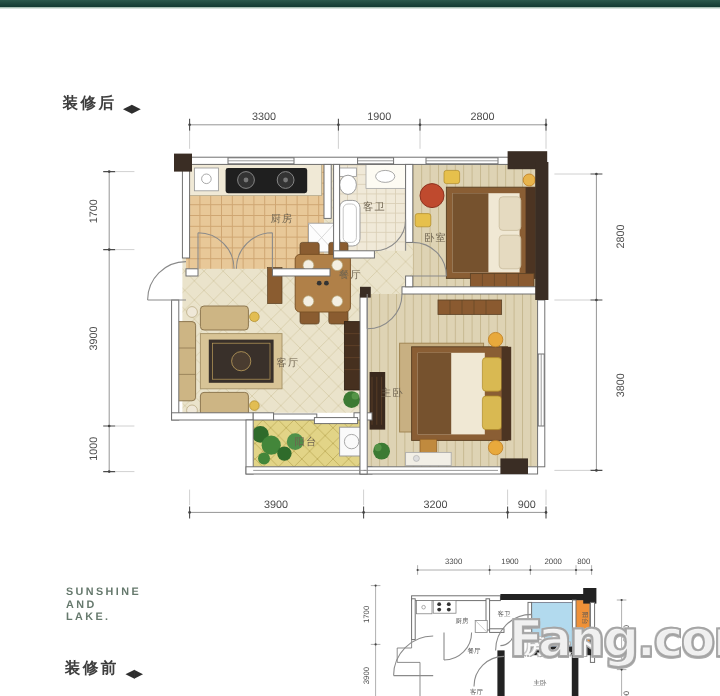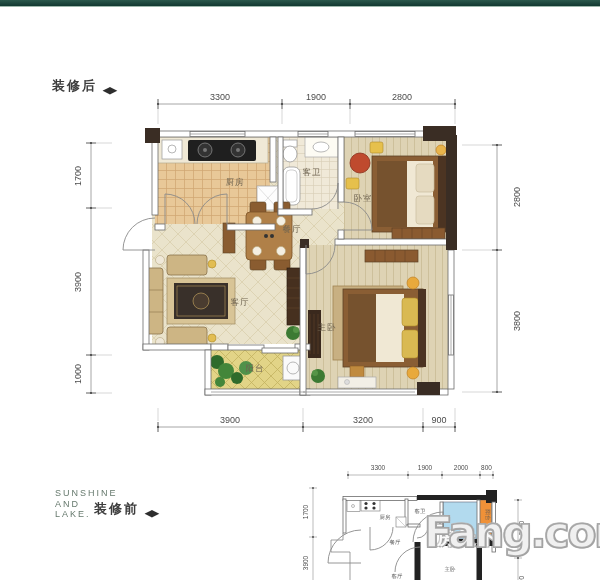--- a/index.html
+++ b/index.html
@@ -3,22 +3,22 @@
 <meta charset="utf-8">
 <style>
   html,body{margin:0;padding:0;background:#fff;}
   .stage{position:relative;width:600px;height:580px;background:#ffffff;overflow:hidden;
          font-family:"Liberation Sans",sans-serif;}
   .topbar{position:absolute;left:0;top:0;width:600px;height:6px;
           background:linear-gradient(180deg,#2b584c,#123831);border-bottom:1px solid #9fb8ac;}
   .sec{position:absolute;font-size:13px;color:#3d3d3d;font-weight:600;letter-spacing:2px;display:flex;align-items:flex-end;}
   .sec .tog{font-size:9px;margin-left:6px;letter-spacing:0;color:#2e2e2e;cursor:pointer;}
   .sec-after{left:52px;top:77px;}
-  .sec-before{left:54px;top:500px;margin-left:40px;}
-  .brand{position:absolute;left:55px;top:488px;font-size:9px;font-weight:normal;
+  .sec-before{left:54px;top:548px;}
+  .brand{position:absolute;left:55px;top:488px;font-size:9px;font-weight:bold;
          letter-spacing:2px;color:#66796d;line-height:10.5px;}
   .plan-after{position:absolute;left:50px;top:90px;}
   .plan-before{position:absolute;left:300px;top:455px;}
   .wm-cn{position:absolute;left:437px;top:526px;font-size:18px;font-weight:bold;letter-spacing:3px;
          color:rgba(255,255,255,0.93);
          text-shadow:1px 1px 0 #a9a9a9,-1px -1px 0 #c9c9c9,1px -1px 0 #b5b5b5,-1px 1px 0 #b5b5b5;}
   .wm-en{position:absolute;left:424px;top:508px;font-size:42px;font-weight:bold;letter-spacing:-2px;
          color:rgba(255,255,255,0.82);-webkit-text-stroke:1.6px rgba(158,158,158,0.85);
          text-shadow:1px 1px 0 #ababab,-1px -1px 0 #c4c4c4,1px -1px 0 #b5b5b5,-1px 1px 0 #b5b5b5;
          font-family:"DejaVu Sans",sans-serif;}

